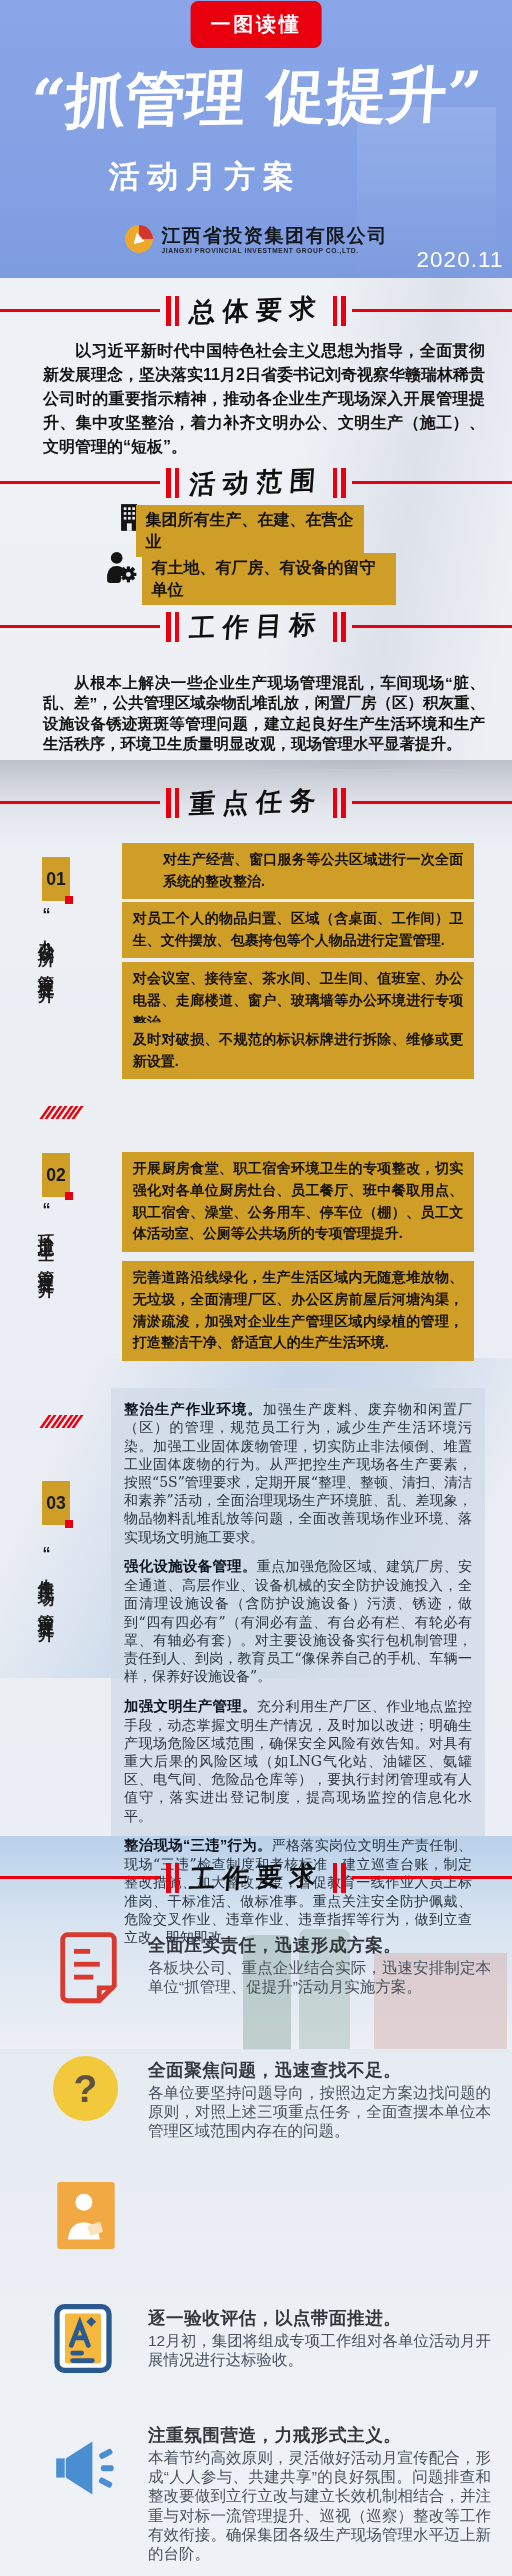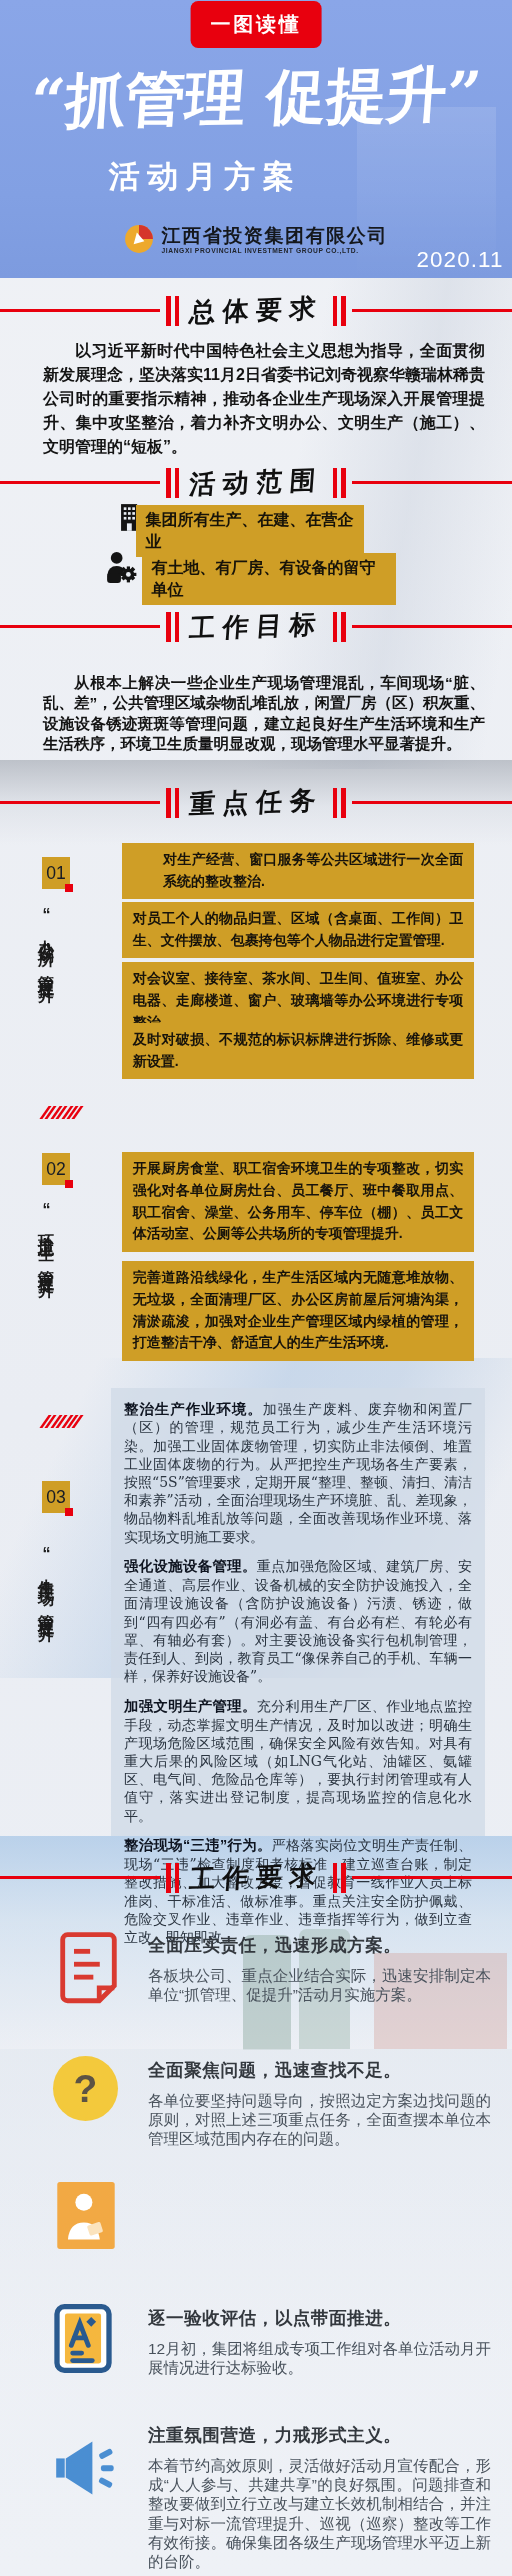--- a/index.html
+++ b/index.html
@@ -45,39 +45,39 @@
 
   
   .para{color:#141414;font-weight:bold;text-align:justify;text-indent:2em;}
   .para-overall{left:43px;top:339px;width:442px;font-size:16px;line-height:1.5;}
   .para-goal{left:43px;top:673px;width:442px;font-size:15.5px;line-height:1.32;}
 
   
   .scope-box{background:#cf9e26;color:#171309;font-weight:bold;font-size:16px;line-height:1.35;padding:4.3px 9.6px;}
 
   
-  .num-tile{width:28px;height:32px;background:#cf9e26;color:#171c26;font-weight:normal;font-size:17.6px;
+  .num-tile{width:28px;height:44px;background:#cf9e26;color:#171c26;font-weight:bold;font-size:17.6px;
     display:flex;align-items:center;justify-content:center;}
   .num-dot{position:absolute;right:-3.2px;bottom:-3.2px;width:8px;height:8px;background:#e8000e;}
   .v-label{writing-mode:vertical-rl;text-orientation:upright;font-weight:bold;font-size:16px;color:#1a1a1a;
     letter-spacing:3.7px;line-height:1;}
   .hatch{display:flex;gap:2.7px;}
   .hatch i{display:block;width:2.7px;height:13px;background:#e8000e;transform:skewX(-35deg);}
   .task-box{left:122px;width:352px;background:#cf9e26;color:#17130b;font-weight:bold;
     font-size:14px;line-height:1.55;padding:6.4px 10.7px;box-sizing:border-box;text-align:justify;}
   .panel{left:111px;top:1388px;width:374px;height:448px;background:rgba(209,219,231,.8);
     padding:11.7px 13px;box-sizing:border-box;}
   .panel p{margin:0 0 11.7px 0;font-family:"DejaVu Serif","Liberation Serif",serif;
     font-size:14px;line-height:1.3;color:#2a3440;text-align:justify;}
   .panel p b{font-family:"Liberation Sans","DejaVu Sans",sans-serif;color:#0e1420;font-size:14.4px;}
 
   
   .req-text{position:absolute;left:148px;width:343px;}
   .req-title{font-size:17.6px;font-weight:bold;color:#33383e;letter-spacing:0.5px;font-family:Liberation Mono, monospace;}
-  .req-body{font-size:15.5px;color:#49525c;line-height:1.24;margin-top:9px;text-align:justify;}
+  .req-body{font-size:15.5px;color:#49525c;line-height:1.24;margin-top:1px;text-align:justify;}
   .q-circle{position:absolute;left:53px;top:2056px;width:65px;height:65px;border-radius:50%;
     background:#f3c93c;display:flex;align-items:center;justify-content:center;
     font-size:39px;font-weight:bold;color:#5c5344;}
 </style>
 </head>
 <body>
 
 <div class="poster">
 
   <div class="bg bg-towers"></div>

